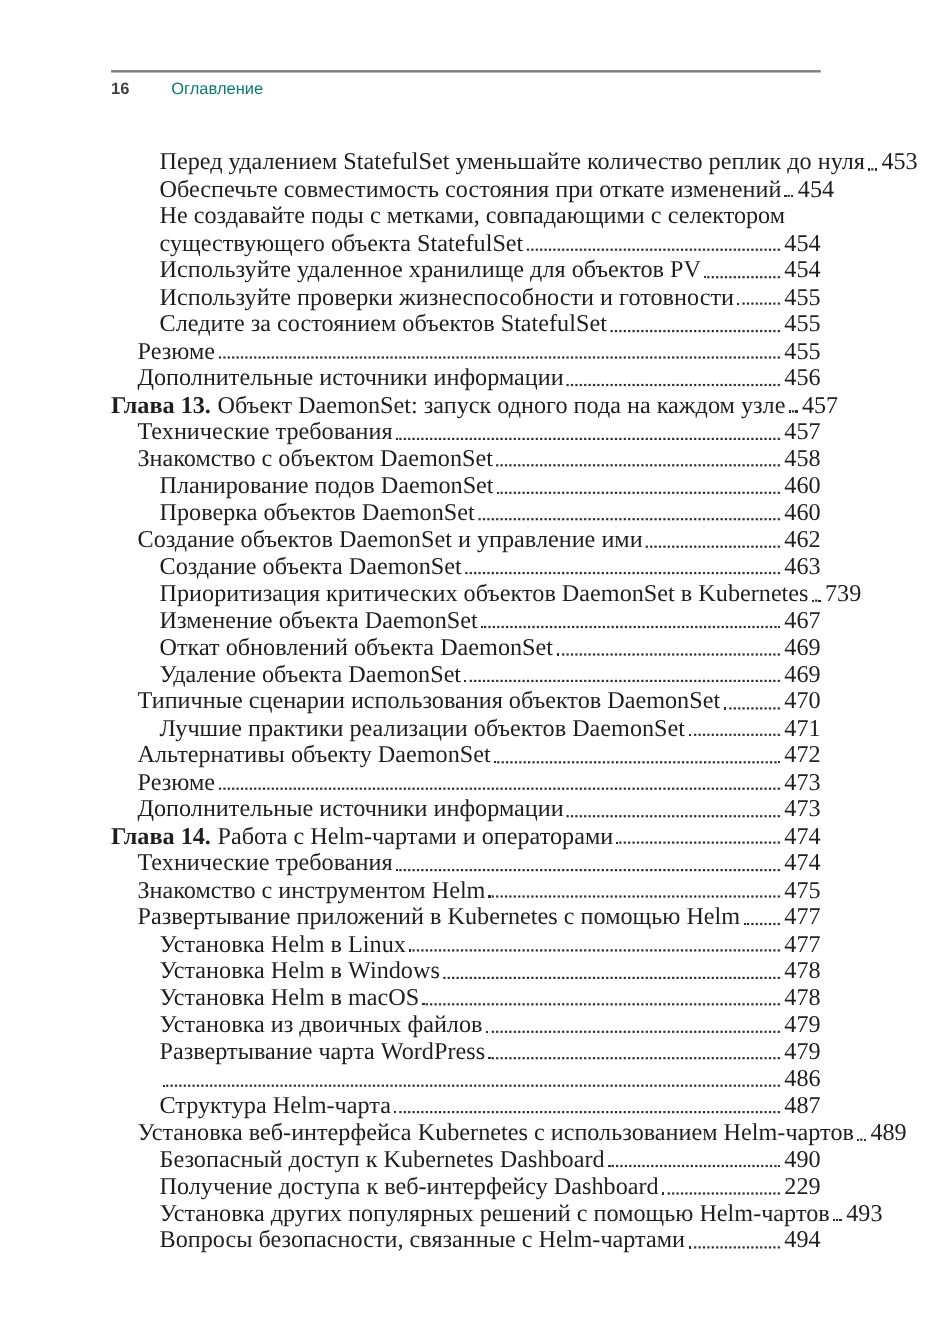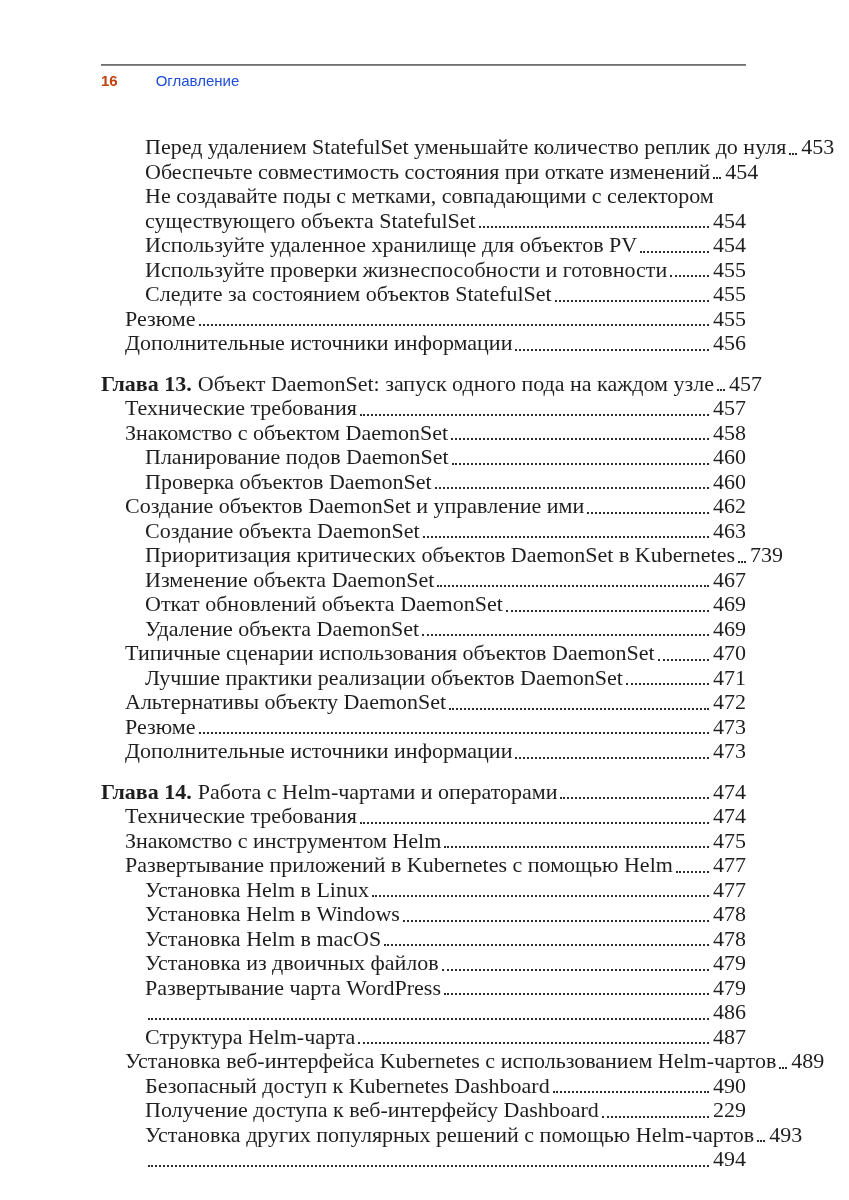--- a/index.html
+++ b/index.html
@@ -22,30 +22,30 @@
 
   .running-head {
     margin-top: 7px;
     display: flex;
     align-items: baseline;
     font-family: "Liberation Sans", sans-serif;
     font-size: 15px;
     line-height: 16px;
     color: #2a2a2a;
   }
-  .running-head .folio { font-weight: 700; color: #c2410c; }
-  .running-head .head-title { margin-left: 38px; font-weight: 400; color: #1d4ed8; }
+  .running-head .folio { font-weight: 700; color: #404040; }
+  .running-head .head-title { margin-left: 38px; font-weight: 400; color: #0f766e; }
 
   .toc {
     margin-top: 46px;
     font-size: 22px;
     line-height: 24.5px;
   }
   .toc-row { display: flex; white-space: nowrap; }
-  .toc-row.gap { margin-top: 16px; }
+  .toc-row.gap { }
   .toc-row.lvl0 { padding-left: 0; }
   .toc-row.lvl1 { padding-left: 24px; }
   .toc-row.lvl2 { padding-left: 44px; }
   .toc-row .prefix { font-weight: 700; }
   .toc-row.lvl0 .prefix + .title { margin-left: 6px; }
   .toc-row .title { flex: 0 0 auto; }
   .leader {
     flex: 1 1 auto;
     border-bottom: 2px dotted #2e2e2e;
     align-self: flex-end;
@@ -258,18 +258,19 @@
           <span class="title">Получение доступа к веб-интерфейсу Dashboard</span>
           <span class="leader"></span>
           <span class="page-num">229</span>
         </div>
         <div class="toc-row lvl2">
           <span class="title">Установка других популярных решений с помощью Helm-чартов</span>
           <span class="leader"></span>
           <span class="page-num">493</span>
         </div>
         <div class="toc-row lvl2">
+          <span class="title">Вопросы безопасности, связанные с Helm-чартами</span>
           <span class="leader"></span>
           <span class="page-num">494</span>
         </div>
       </div>
   </div>
 </div>
 
 </body></html>

